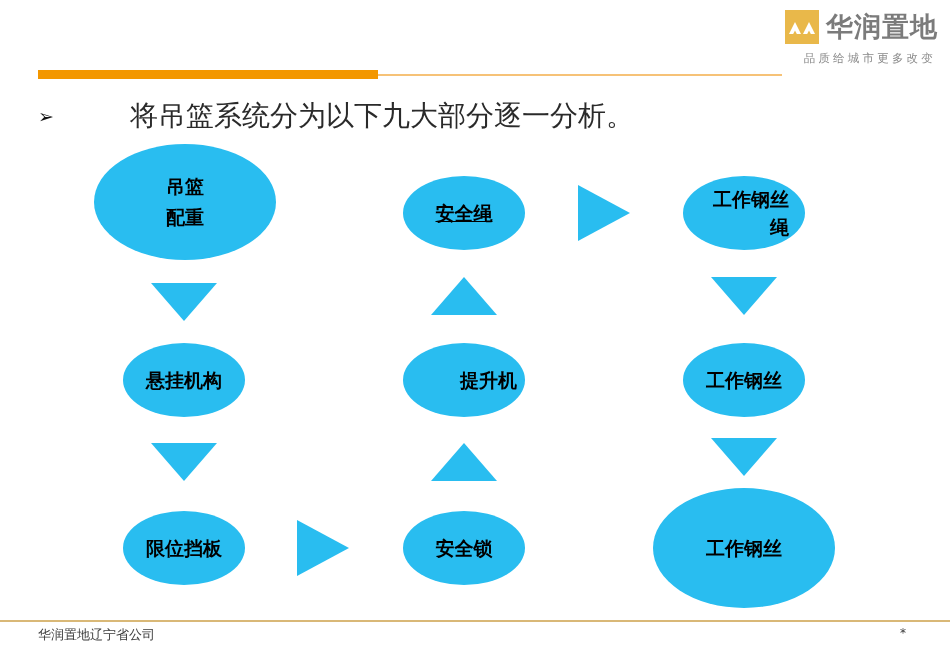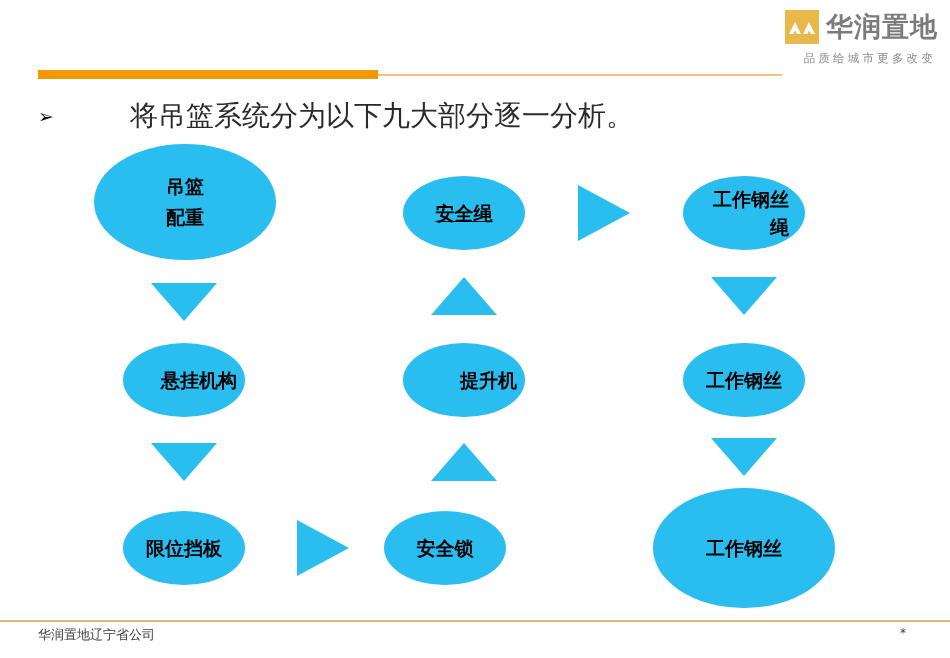--- a/index.html
+++ b/index.html
@@ -227,37 +227,37 @@
 
     <div class="node" style="left:403px; top:36px; width:122px; height:74px;text-decoration:underline;">
       <span class="node-label">安全绳</span>
     </div>
 
     <div class="node" style="left:683px; top:36px; width:122px; height:74px;">
       <span class="node-label wrap-right">工作钢丝
 绳</span>
     </div>
 
-    <div class="node" style="left:123px; top:203px; width:122px; height:74px;justify-content:flex-end;">
+    <div class="node" style="left:123px; top:203px; width:122px; height:74px;">
       <span class="node-label">悬挂机构</span>
     </div>
 
     <div class="node" style="left:403px; top:203px; width:122px; height:74px;justify-content:flex-end;">
       <span class="node-label">提升机</span>
     </div>
 
     <div class="node" style="left:683px; top:203px; width:122px; height:74px;">
       <span class="node-label">工作钢丝</span>
     </div>
 
     <div class="node" style="left:123px; top:371px; width:122px; height:74px;justify-content:center;">
       <span class="node-label">限位挡板</span>
     </div>
 
-    <div class="node" style="left:384px; top:371px; width:122px; height:74px;">
+    <div class="node" style="left:403px; top:371px; width:122px; height:74px;">
       <span class="node-label">安全锁</span>
     </div>
 
     <div class="node" style="left:653px; top:348px; width:182px; height:120px;">
       <span class="node-label">工作钢丝</span>
     </div>
 
     <div class="arrow arrow-down" style="left:151px; top:143px;"></div>
     <div class="arrow arrow-down" style="left:151px; top:303px;"></div>
 

